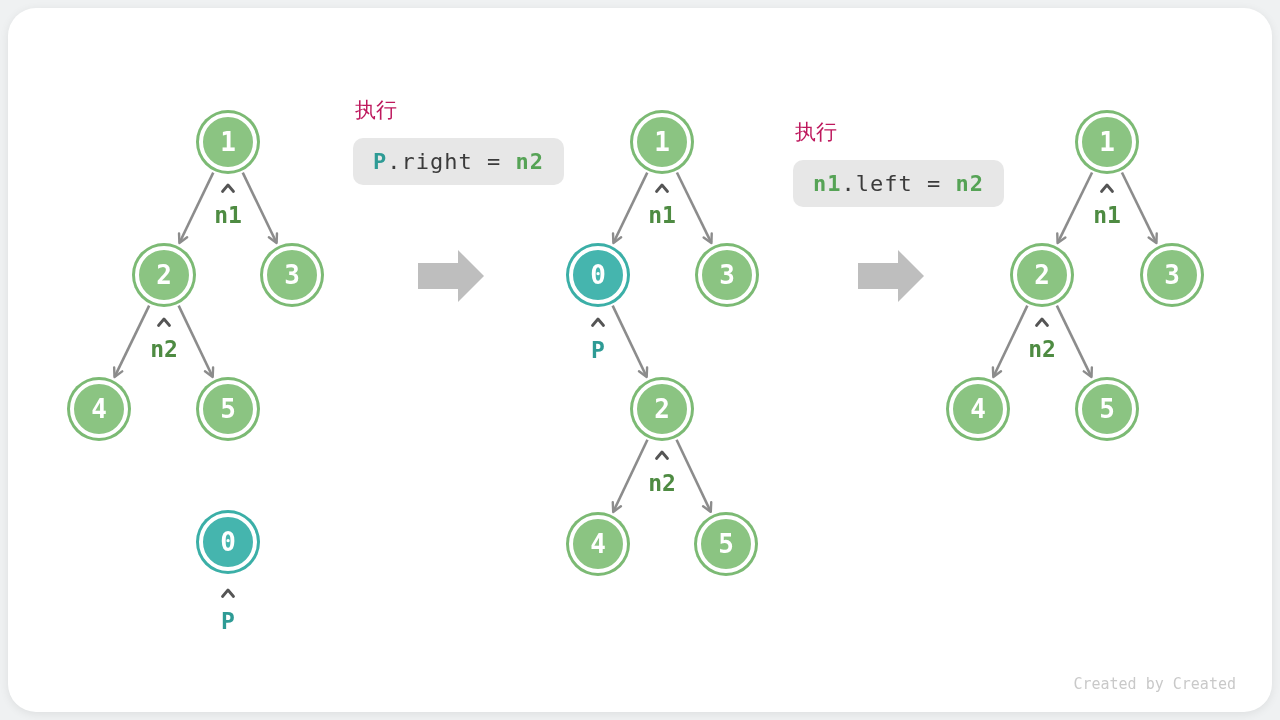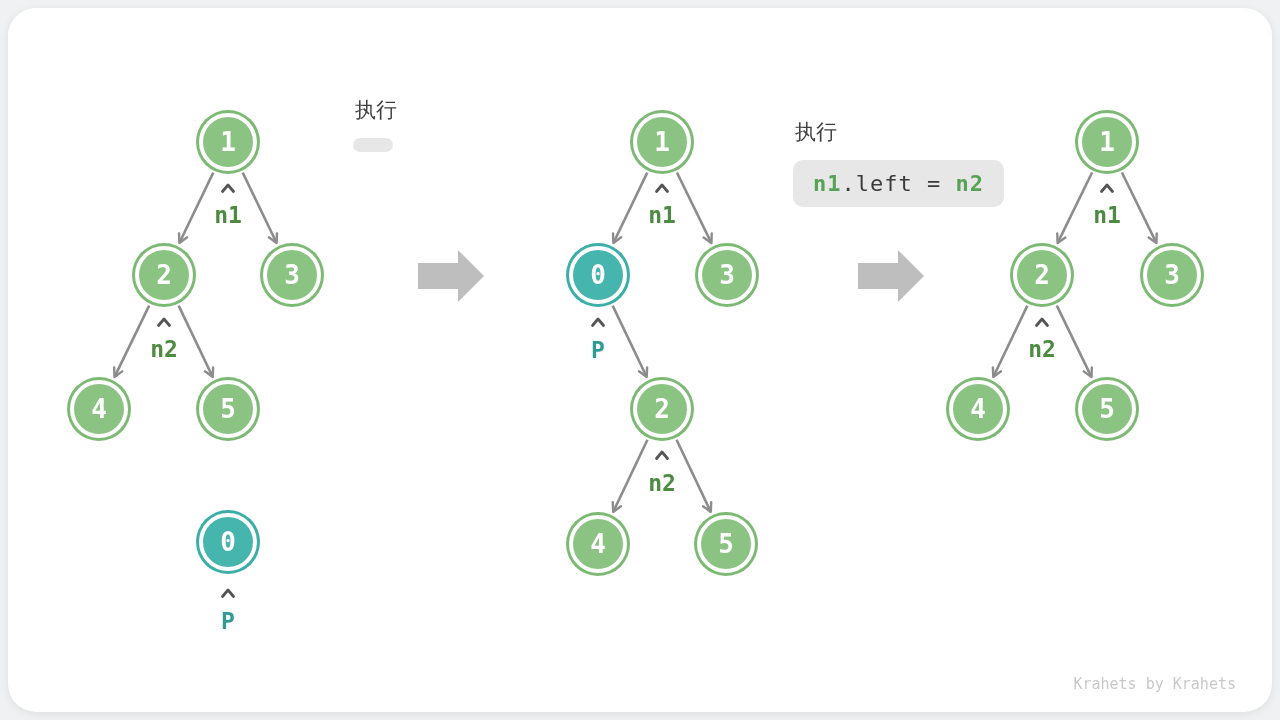--- a/index.html
+++ b/index.html
@@ -11,21 +11,21 @@
         border:4px solid #fff;border-radius:50%;display:flex;align-items:center;justify-content:center;
         font-family:"DejaVu Sans Mono",monospace;font-weight:bold;font-size:26px;color:#fff;}
   .node.green{background:var(--green-fill);box-shadow:0 0 0 3px var(--green-ring);}
   .node.teal{background:var(--teal-fill);box-shadow:0 0 0 3px var(--teal-ring);}
   .caret{position:absolute;transform:translate(-50%,-50%);line-height:0;}
   .pointer-label{position:absolute;transform:translate(-50%,-50%);
         font-family:"DejaVu Sans Mono",monospace;font-weight:bold;font-size:23px;}
   .pointer-label.green{color:var(--label-green);}
   .pointer-label.teal{color:var(--label-teal);}
   .step{position:absolute;}
-  .step-title{font-family:"Liberation Sans","DejaVu Sans",sans-serif;font-size:21px;color:#404040;
+  .step-title{font-family:"Liberation Sans","DejaVu Sans",sans-serif;font-size:21px;color:#be185d;
         line-height:28px;margin:0 0 14px 2px;}
   .code-box{display:inline-block;background:var(--code-bg);border-radius:10px;padding:7px 20px;}
   .code-line{font-family:"DejaVu Sans Mono",monospace;font-size:22px;letter-spacing:1px;
         line-height:33px;white-space:pre;color:var(--code-plain);}
   .tok-green{color:var(--code-green);font-weight:bold;}
   .tok-teal{color:var(--code-teal);font-weight:bold;}
   .tok-plain{color:var(--code-plain);}
   .big-arrow{position:absolute;line-height:0;}
   #watermark{position:absolute;right:44px;top:675px;font-family:"DejaVu Sans Mono",monospace;
         font-size:15px;color:#c9c9c9;}
@@ -99,23 +99,23 @@
     <div class="node green" style="left: 978px; top: 409px;">4</div>
     <div class="node green" style="left: 1107px; top: 409px;">5</div>
     <div class="caret" style="left: 1107px; top: 188px;"><svg width="18" height="12" viewBox="0 0 18 12">
         <polyline points="3.5,9.5 9,3 14.5,9.5" fill="none" stroke="#555555" stroke-width="2.8" stroke-linecap="round" stroke-linejoin="round"></polyline>
       </svg></div>
     <div class="pointer-label green" style="left: 1107px; top: 215px;">n1</div>
     <div class="caret" style="left: 1042px; top: 322px;"><svg width="18" height="12" viewBox="0 0 18 12">
         <polyline points="3.5,9.5 9,3 14.5,9.5" fill="none" stroke="#555555" stroke-width="2.8" stroke-linecap="round" stroke-linejoin="round"></polyline>
       </svg></div>
     <div class="pointer-label green" style="left: 1042px; top: 349px;">n2</div>
-    <div class="step" style="left: 353px; top: 96px;"><div class="step-title">执行</div><div class="code-box"></div></div>
+    <div class="step" style="left: 353px; top: 96px;"><div class="step-title">执行</div><div class="code-box"><div class="code-line"><span class="tok-teal">P</span><span class="tok-plain">.right = </span><span class="tok-green">n2</span></div></div></div>
     <div class="step" style="left: 793px; top: 118px;"><div class="step-title">执行</div><div class="code-box"><div class="code-line"><span class="tok-green">n1</span><span class="tok-plain">.left = </span><span class="tok-green">n2</span></div></div></div>
     <div class="big-arrow" style="left: 418px; top: 250px;"><svg width="66" height="52" viewBox="0 0 66 52">
         <path d="M0,13 L40,13 L40,0 L66,26 L40,52 L40,39 L0,39 Z" fill="#BEBEBE"></path>
       </svg></div>
     <div class="big-arrow" style="left: 858px; top: 250px;"><svg width="66" height="52" viewBox="0 0 66 52">
         <path d="M0,13 L40,13 L40,0 L66,26 L40,52 L40,39 L0,39 Z" fill="#BEBEBE"></path>
       </svg></div>
   </div>
 
-<div id="watermark">Krahets by Krahets</div>
+<div id="watermark">Created by Created</div>
 
 </body></html>

